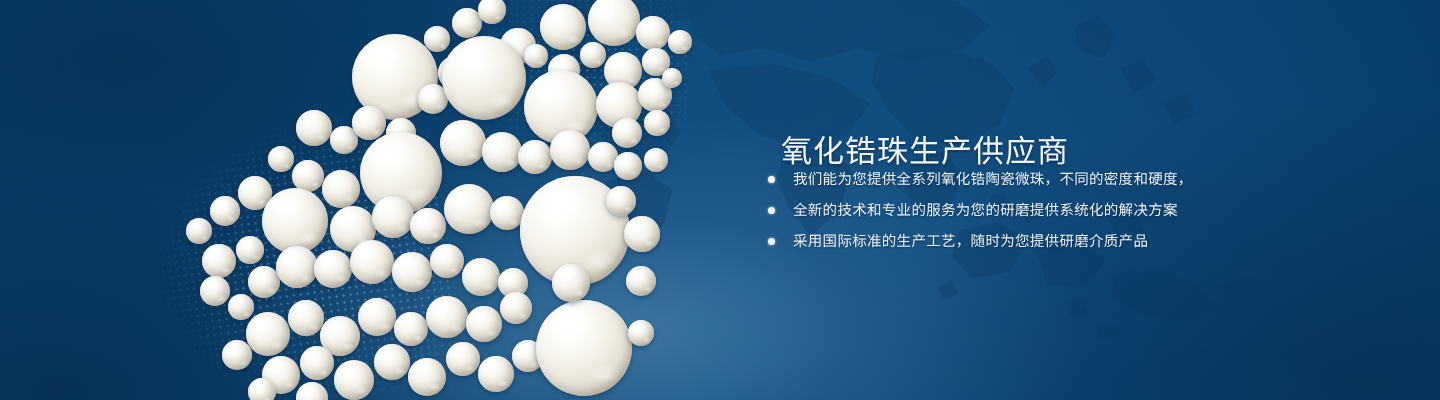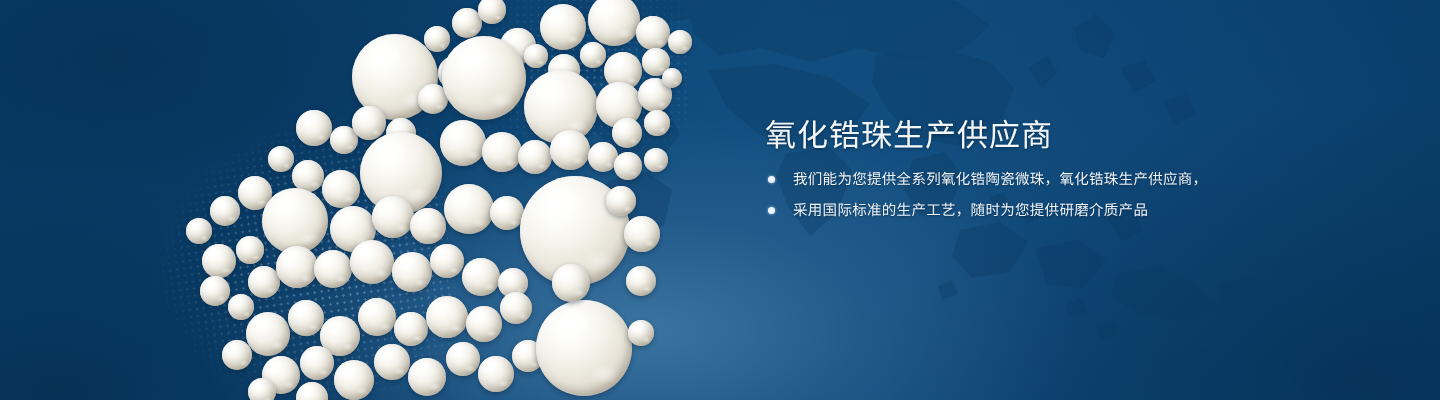--- a/index.html
+++ b/index.html
@@ -125,21 +125,21 @@
     left: 765px;
     top: 0;
     width: 600px;
     height: 400px;
   }
 
   .headline {
     position: absolute;
     top: 110px;
     left: 0;
-    margin: 0;
+    margin: 16px;
     font-size: 31px;
     font-weight: 400;
     letter-spacing: 1px;
     color: #f4f7fa;
     text-shadow: 0 1px 3px rgba(2,26,48,0.55);
     white-space: nowrap;
   }
 
   .bullets {
     position: absolute;
@@ -331,23 +331,27 @@
   </div>
 
   <div class="content">
 
     <h1 class="headline">氧化锆珠生产供应商</h1>
 
     <ul class="bullets">
 
       <li class="bullet-item">
         <span class="bullet-dot"></span>
-        <span class="bullet-line">我们能为您提供全系列氧化锆陶瓷微珠，氧化锆珠生产供应商，</span>
+        <span class="bullet-line">我们能为您提供全系列氧化锆陶瓷微珠，不同的密度和硬度，</span>
       </li>
 
+      <li class="bullet-item">
+        <span class="bullet-dot"></span>
+        <span class="bullet-line">全新的技术和专业的服务为您的研磨提供系统化的解决方案</span>
+      </li>
 
       <li class="bullet-item">
         <span class="bullet-dot"></span>
         <span class="bullet-line">采用国际标准的生产工艺，随时为您提供研磨介质产品</span>
       </li>
 
     </ul>
   </div>
 
 </div>

